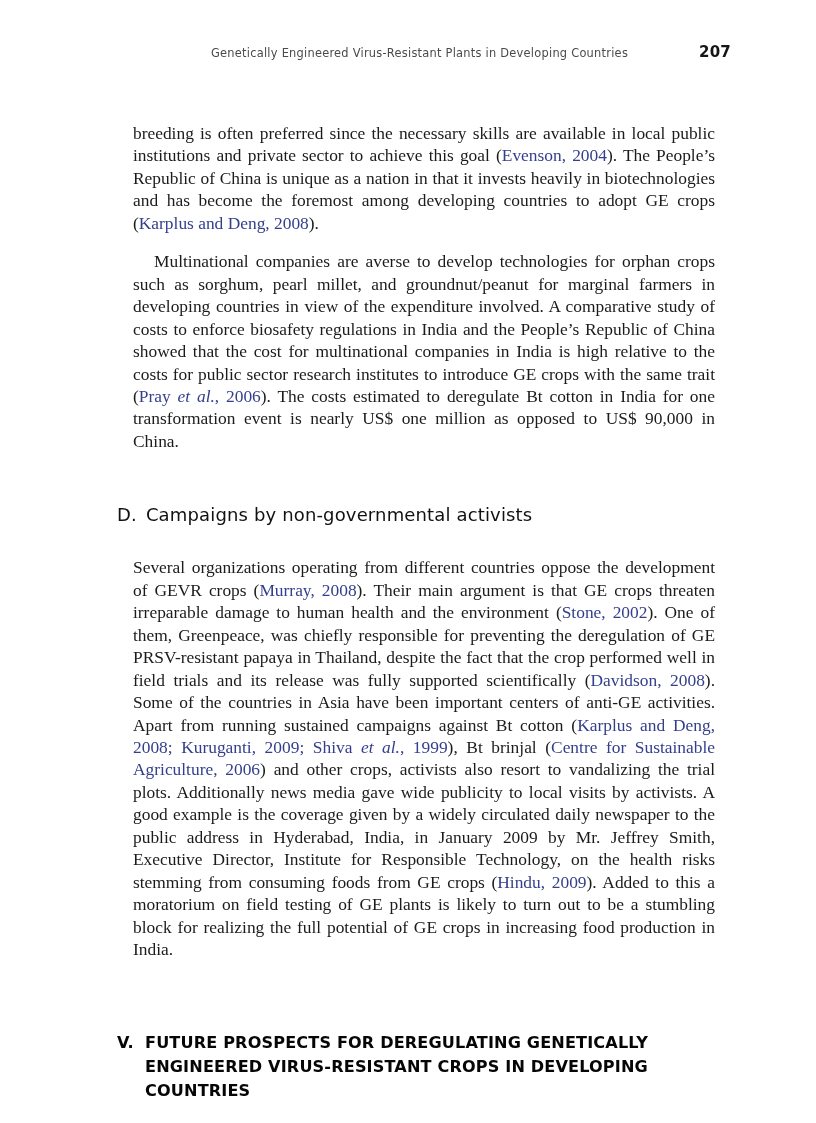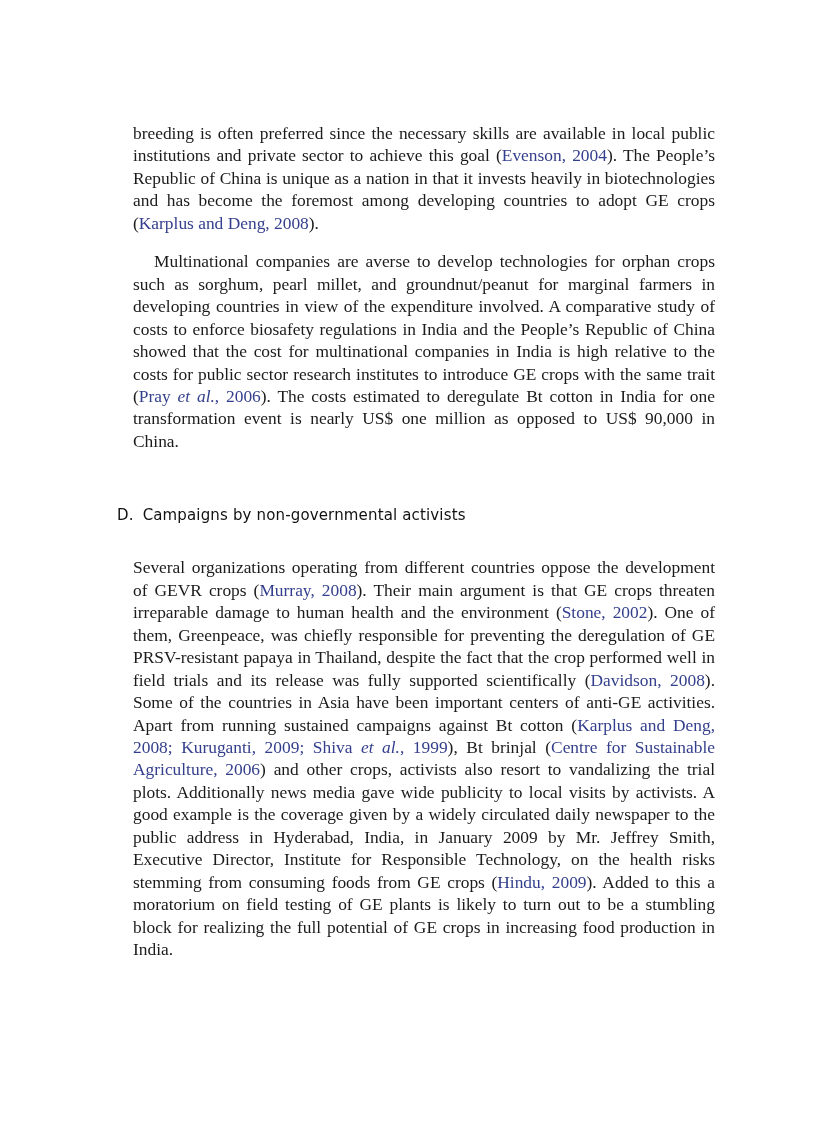--- a/index.html
+++ b/index.html
@@ -72,21 +72,21 @@
     font-style: italic;
   }
   .url {
     color: #333f8c;
   }
 
   
   h2.head-b {
     margin: 0;
     font-family: "DejaVu Sans", sans-serif;
-    font-size: 15px;
+    font-size: 18px;
     font-weight: normal;
     color: #111111;
     letter-spacing: 0.15px;
     line-height: 22px;
   }
   h2.head-b .lbl {
     margin-right: 9px;
   }
 
   h1.head-a {
@@ -108,35 +108,40 @@
   .sp-before-head-b { height: 36px; }
   .sp-after-head-b  { height: 14px; }
   .sp-before-head-a { height: 54px; }
   .sp-after-head-a  { height: 32px; }
 </style>
 </head>
 <body>
 
 <div class="page">
 
+  <div class="runhead">
+    <span class="runhead-title">Genetically Engineered Virus-Resistant Plants in Developing Countries</span>
+    <span class="runhead-folio">207</span>
+  </div>
 
   <div class="column">
 
     <p class="body"><span>breeding is often preferred since the necessary skills are available in local public institutions and private sector to achieve this goal (</span><span class="cit">Evenson, 2004</span><span>). The People’s Republic of China is unique as a nation in that it invests heavily in biotechnologies and has become the foremost among developing countries to adopt GE crops (</span><span class="cit">Karplus and Deng, 2008</span><span>).</span></p>
 
     <p class="body indent"><span>Multinational companies are averse to develop technologies for orphan crops such as sorghum, pearl millet, and groundnut/peanut for marginal farmers in developing countries in view of the expenditure involved. A comparative study of costs to enforce biosafety regulations in India and the People’s Republic of China showed that the cost for multinational companies in India is high relative to the costs for public sector research institutes to introduce GE crops with the same trait (</span><span class="cit"><span>Pray </span><i class="ital">et al.</i><span>, 2006</span></span><span>). The costs estimated to deregulate Bt cotton in India for one transformation event is nearly US$ one million as opposed to US$ 90,000 in China.</span></p>
 
     <div class="sp-before-head-b"></div>
 
     <h2 class="head-b"><span class="lbl">D.</span><span>Campaigns by non-governmental activists</span></h2>
 
     <div class="sp-after-head-b"></div>
 
     <p class="body"><span>Several organizations operating from different countries oppose the development of GEVR crops (</span><span class="cit">Murray, 2008</span><span>). Their main argument is that GE crops threaten irreparable damage to human health and the environment (</span><span class="cit">Stone, 2002</span><span>). One of them, Greenpeace, was chiefly responsible for preventing the deregulation of GE PRSV-resistant papaya in Thailand, despite the fact that the crop performed well in field trials and its release was fully supported scientifically (</span><span class="cit">Davidson, 2008</span><span>). Some of the countries in Asia have been important centers of anti-GE activities. Apart from running sustained campaigns against Bt cotton (</span><span class="cit">Karplus and Deng, 2008</span><span class="cit">; </span><span class="cit">Kuruganti, 2009</span><span class="cit">; </span><span class="cit"><span>Shiva </span><i class="ital">et al.</i><span>, 1999</span></span><span>), Bt brinjal (</span><span class="cit">Centre for Sustainable Agriculture, 2006</span><span>) and other crops, activists also resort to vandalizing the trial plots. Additionally news media gave wide publicity to local visits by activists. A good example is the coverage given by a widely circulated daily newspaper to the public address in Hyderabad, India, in January 2009 by Mr. Jeffrey Smith, Executive Director, Institute for Responsible Technology, on the health risks stemming from consuming foods from GE crops (</span><span class="cit">Hindu, 2009</span><span>). Added to this a moratorium on field testing of GE plants is likely to turn out to be a stumbling block for realizing the full potential of GE crops in increasing food production in India.</span></p>
 
     <div class="sp-before-head-a"></div>
 
+    <h1 class="head-a"><span class="lbl">V.</span><span>FUTURE PROSPECTS FOR DEREGULATING GENETICALLY ENGINEERED VIRUS-RESISTANT CROPS IN DEVELOPING COUNTRIES</span></h1>
 
     <div class="sp-after-head-a"></div>
 
 
   </div>
 </div>
 
 </body></html>

